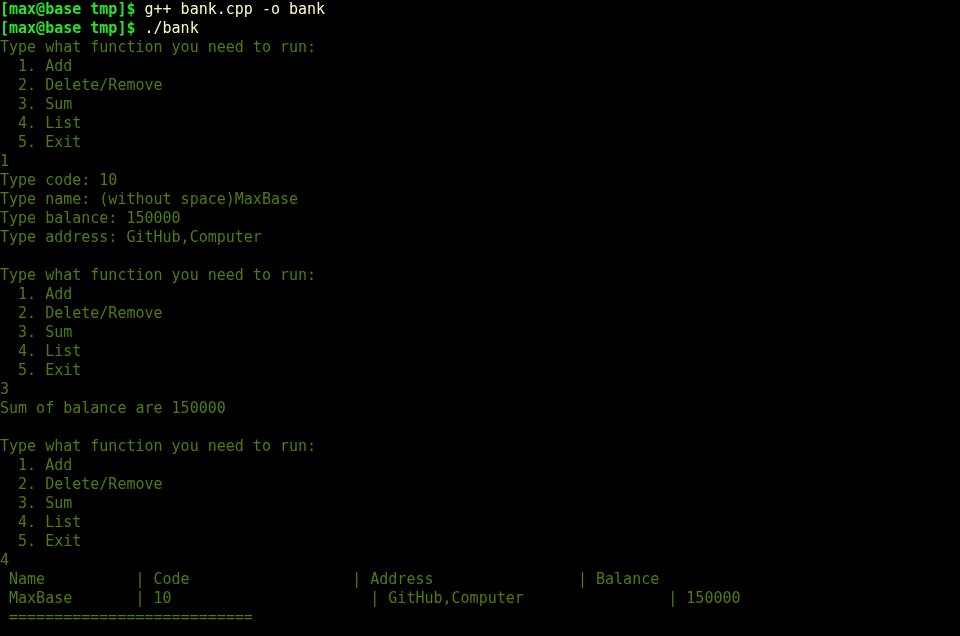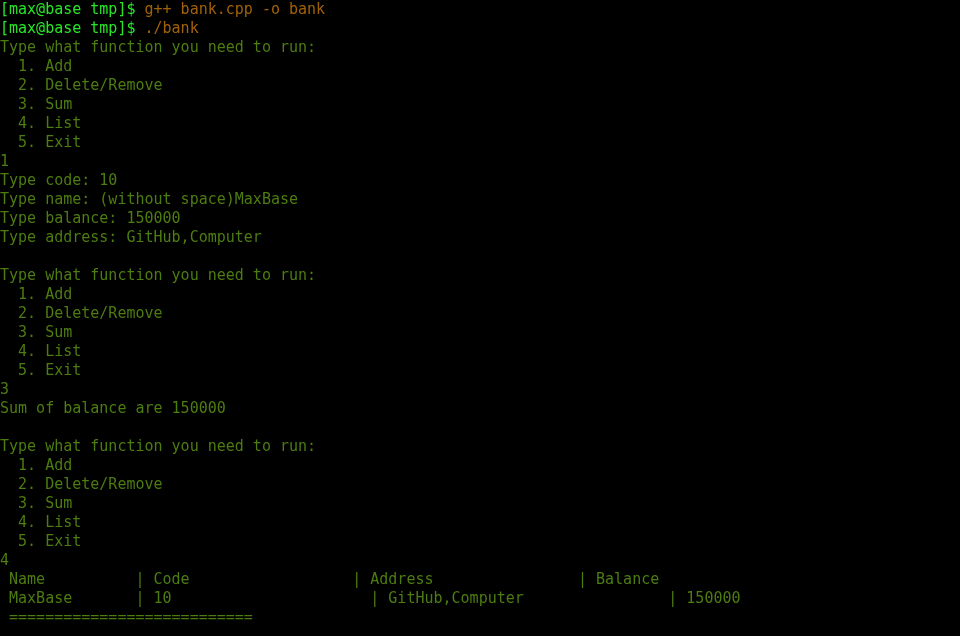--- a/index.html
+++ b/index.html
@@ -29,24 +29,24 @@
     overflow: hidden;
   }
   .line {
     height: 19px;
     line-height: 19px;
     white-space: pre;
     font-family: "DejaVu Sans Mono", "Liberation Mono", monospace;
   }
   .prompt {
     color: #26e626;
-    font-weight: normal;
+    font-weight: bold;
   }
   .cmd {
-    color: #a16207;
+    color: #fef9c3;
     font-weight: normal;
     margin-top: 45px;
   }
   .out {
     color: #4d7c0f;
   }
 </style>
 </head>
 <body>
 

